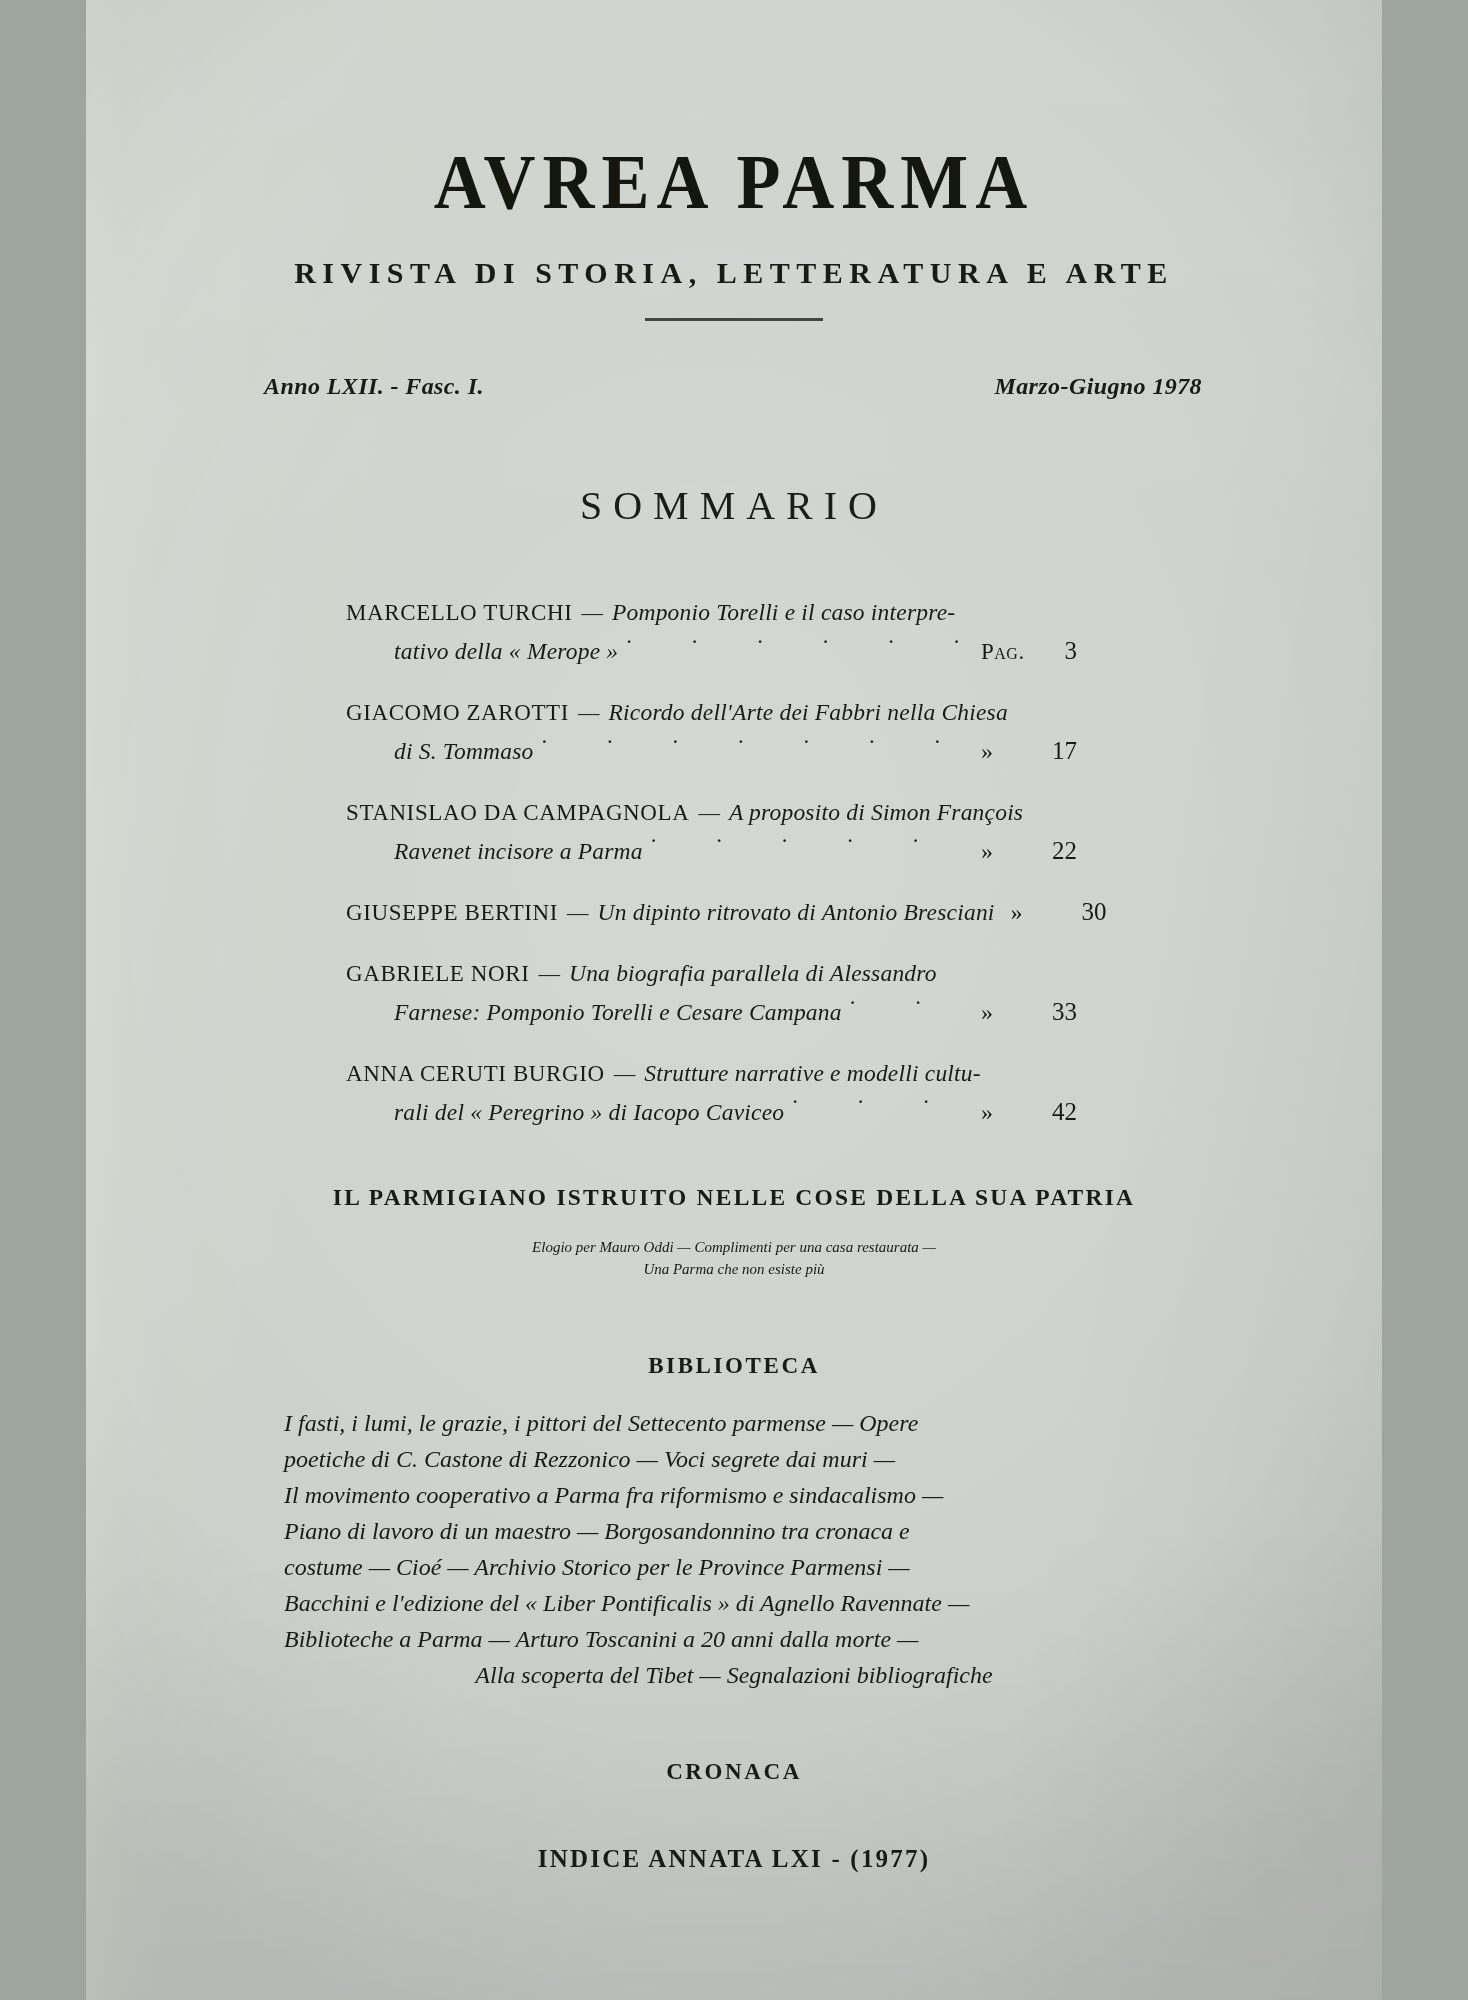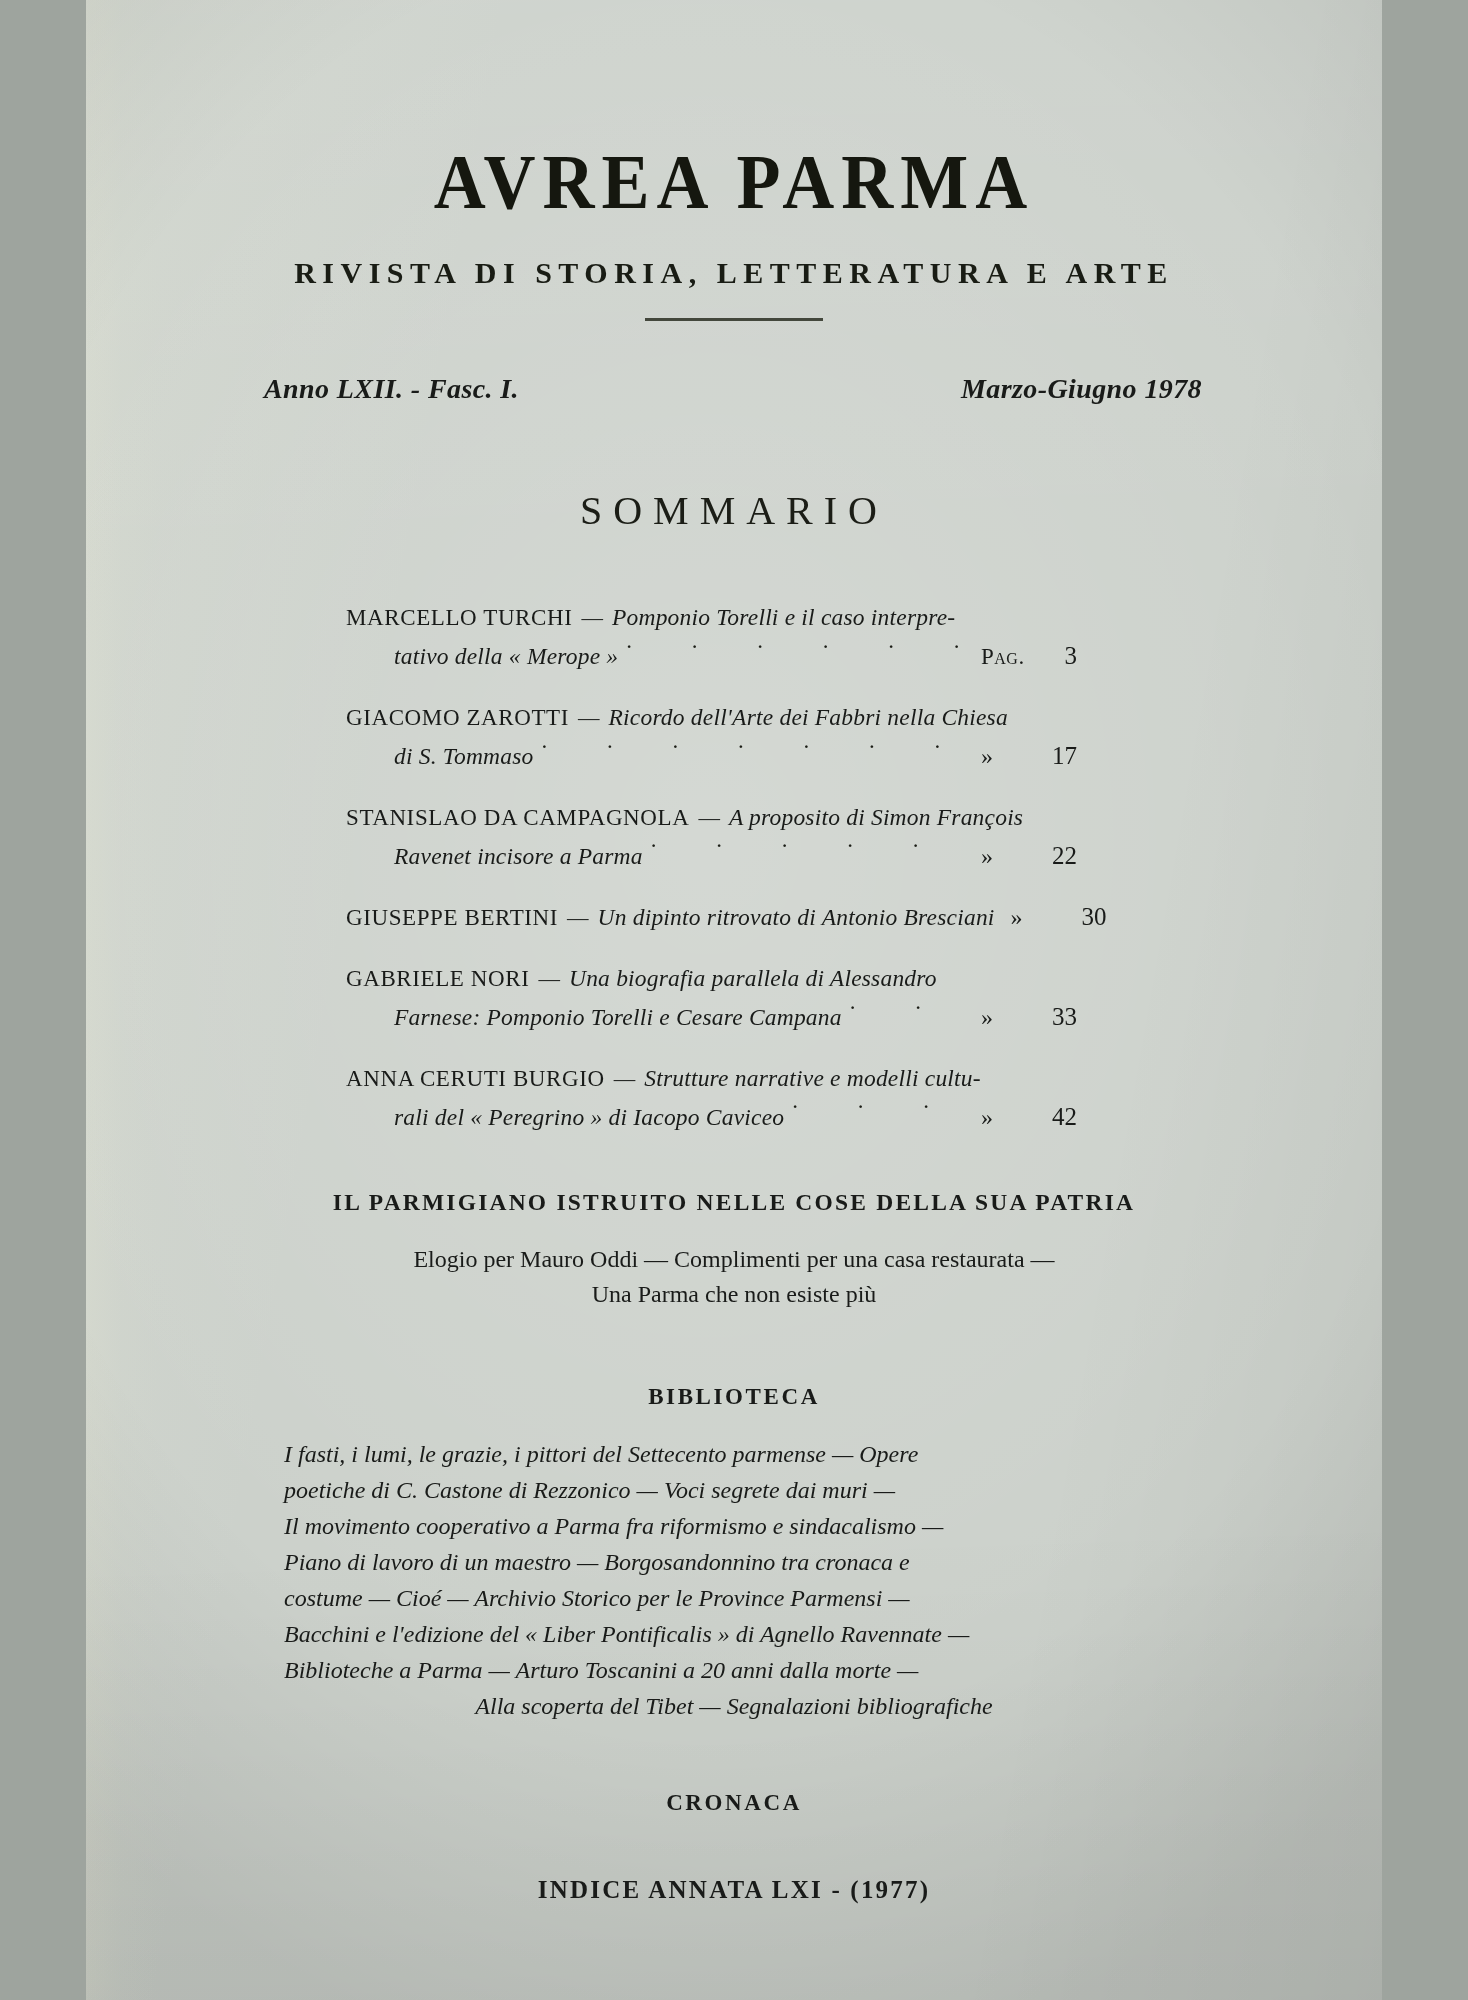--- a/index.html
+++ b/index.html
@@ -73,21 +73,21 @@
   }
 
   
   .issue-line {
     display: flex;
     justify-content: space-between;
     align-items: flex-start;
     margin: 52px 180px 0 178px;
     font-style: italic;
     font-weight: 700;
-    font-size: 28px;
+    font-size: 24px;
     letter-spacing: 0.4px;
   }
 
   
   .sommario {
     text-align: center;
     font-size: 40px;
     letter-spacing: 11px;
     margin-top: 82px;
     font-weight: 400;
@@ -174,21 +174,22 @@
   .sec-head {
     font-weight: 700;
     font-size: 23px;
     letter-spacing: 2.6px;
   }
   .sec-head.wide {
     letter-spacing: 2.2px;
     font-size: 23.5px;
   }
   .sec-body {
-    font-size: 24px;
+    font-style: italic;
+    font-size: 15px;
     line-height: 1.46;
     margin: 26px 250px 0 250px;
   }
   .sec-body .ln { display: block; }
 
   .biblio-head { margin-top: 72px; }
   .biblio-body {
     font-style: italic;
     font-size: 24px;
     line-height: 1.5;

